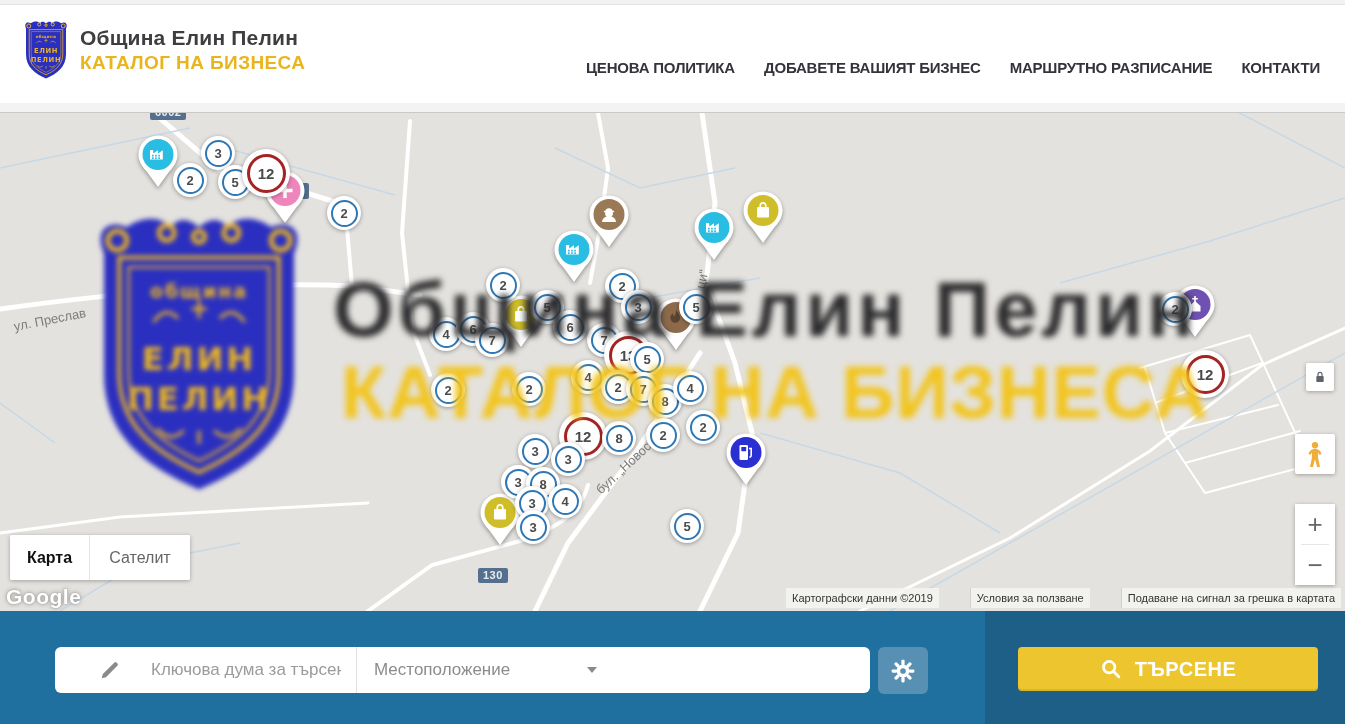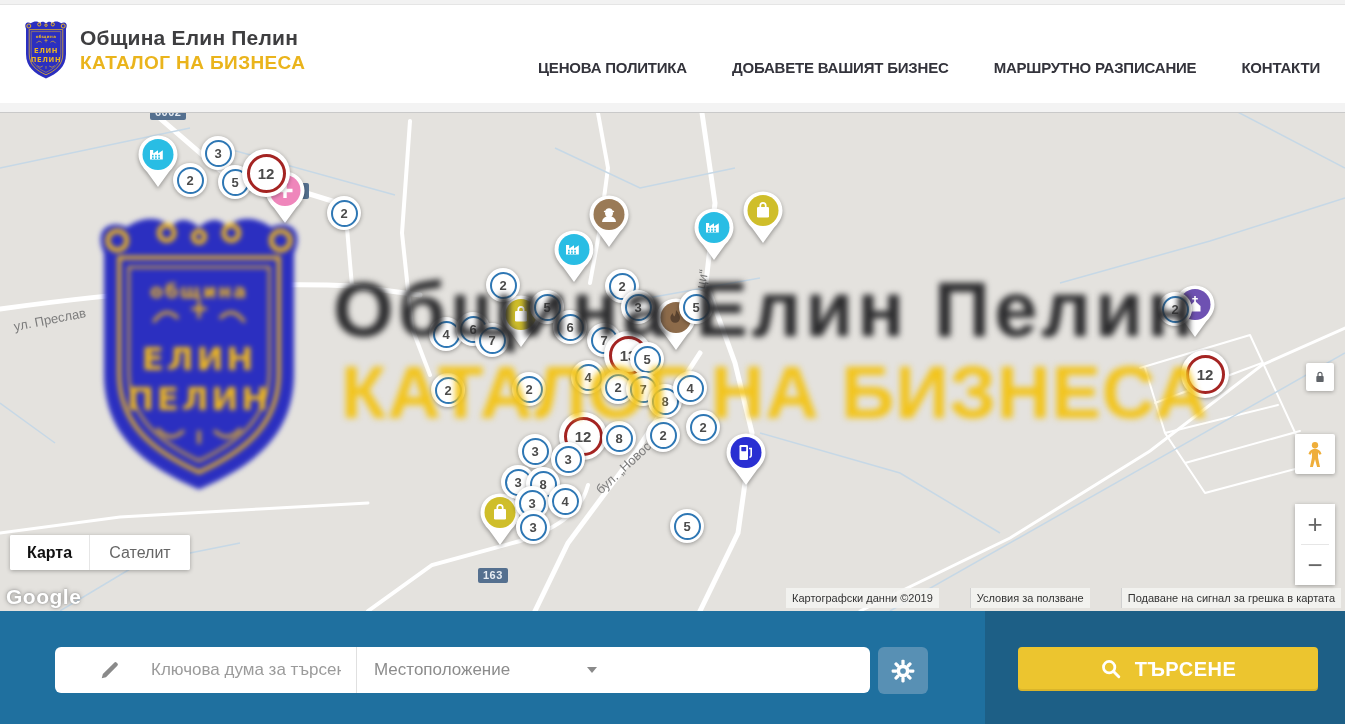--- a/index.html
+++ b/index.html
@@ -7,21 +7,21 @@
 
   
   .top-strip { height:5px; background:#f2f2f2; border-bottom:1px solid #e5e5e5; }
   .header { position:relative; height:98px; background:#fff; }
   .header-strip { height:10px; background:#f3f3f3; border-bottom:1px solid #c9c9c9; }
   .logo { position:absolute; left:22px; top:15px; display:flex; align-items:center; cursor:pointer; }
   .logo-text { margin-left:10px; }
   .logo-title { font-size:21px; font-weight:700; color:#3e3e40; letter-spacing:.2px; }
   .logo-subtitle { font-size:19px; font-weight:700; color:#eab41c; letter-spacing:.4px; margin-top:2px; }
   .nav { position:absolute; right:25px; top:54px; display:flex; gap:29px; }
-  .nav a { text-decoration:none; color:#33333b; font-size:15px; font-weight:700; letter-spacing:-0.2px; white-space:nowrap; cursor:pointer;margin-left:16px; }
+  .nav a { text-decoration:none; color:#33333b; font-size:15px; font-weight:700; letter-spacing:-0.2px; white-space:nowrap; cursor:pointer; }
 
   
   .map { position:relative; width:1345px; height:498px; background:#e4e2de; overflow:hidden; }
   .map svg.roads { position:absolute; left:0; top:0; z-index:0; }
   .street-label { position:absolute; z-index:1; font-size:13px; color:#7c7c7c; white-space:nowrap; transform-origin:left center; }
   .road-badge { position:absolute; z-index:1; background:#55708f; color:#e8edf3; font-size:11px; font-weight:700; padding:1px 5px 2px; border-radius:2px; letter-spacing:.5px; }
   .pin { position:absolute; z-index:2; cursor:pointer; }
   .pin svg { filter:drop-shadow(0 2px 2px rgba(0,0,0,.35)); display:block; }
   .cluster { position:absolute; z-index:3; width:34px; height:34px; margin-left:-17px; margin-top:-17px;
              background:#fff; border-radius:50%; box-shadow:0 1px 4px rgba(0,0,0,.35);
@@ -32,21 +32,21 @@
   .cluster.red .ring { inset:4.5px; border-width:3px; border-color:#a42422; }
   .cluster.red .num { font-size:15px; }
 
   
   .wm { position:absolute; z-index:4; pointer-events:none; }
   .wm-crest { left:85px; top:99px; filter:blur(2.5px); }
   .wm-title { left:333px; top:151px; font-size:78px; font-weight:700; color:#2c2c2e; letter-spacing:4px; white-space:nowrap; filter:blur(3.2px); }
   .wm-subtitle { left:341px; top:237px; font-size:74px; font-weight:700; color:#f2c41c; letter-spacing:1px; white-space:nowrap; filter:blur(3px); }
 
   
-  .maptype { position:absolute; z-index:5; left:10px; top:422px; height:35px; display:flex; background:#fff;
+  .maptype { position:absolute; z-index:5; left:10px; top:422px; height:45px; display:flex; background:#fff;
              border-radius:2px; box-shadow:0 1px 4px rgba(0,0,0,.3); overflow:hidden; }
   .maptype button { border:none; background:#fff; height:100%; font-family:"Liberation Sans",sans-serif; font-size:16px; cursor:pointer; }
   .maptype .mt-map { width:80px; color:#111; font-weight:700; border-right:1px solid #e6e6e6; }
   .maptype .mt-sat { width:100px; color:#666; }
   .google-logo { position:absolute; z-index:5; left:6px; top:472px; font-size:21px; font-weight:700; color:#fff;
                  letter-spacing:.5px; text-shadow:0 0 2px #9a9a9a, 0 0 5px rgba(0,0,0,.35); cursor:pointer; }
   .attribution { position:absolute; z-index:5; right:4px; bottom:3px; display:flex; font-size:11px; color:#333; }
   .attribution span { background:rgba(245,244,242,.85); padding:4px 6px; white-space:nowrap; }
   .attribution span + span { border-left:1px solid #d0d0d0;margin-left:31px; }
   .ctl { position:absolute; z-index:5; background:#fff; box-shadow:0 1px 4px rgba(0,0,0,.3); border-radius:2px; }
@@ -158,21 +158,21 @@
         <path d="M60,498 L140,450 L240,430"></path>
     </g>
   </svg>
 
   <div id="label-layer">
       <div class="street-label" style="left: 14px; top: 206px; transform: rotate(-11deg);">ул. Преслав</div>
       <div class="street-label" style="left: 598px; top: 371px; transform: rotate(-43deg);">бул. „Новосел</div>
       <div class="street-label" style="left: 700px; top: 168px; transform: rotate(-78deg);">ци“</div>
       <div class="road-badge" style="left: 150px; top: -8px;">6002</div>
       <div class="road-badge" style="left: 297px; top: 70px; width: 12px; height: 16px;"></div>
-      <div class="road-badge" style="left: 478px; top: 455px;">163</div>
+      <div class="road-badge" style="left: 478px; top: 455px;">130</div>
     </div>
   <div id="pin-layer">
       <div class="pin" style="left: 136px; top: 20.5px;">
         <svg width="44" height="56" viewBox="0 0 44 56">
     <path d="M22 1.5 C33 1.5 41.5 10 41.5 20.5 C41.5 28 37 33.5 32.5 38.5 L22 53 L11.5 38.5 C7 33.5 2.5 28 2.5 20.5 C2.5 10 11 1.5 22 1.5 Z" fill="#fff"></path>
     <circle cx="22" cy="20.5" r="15.5" fill="#29bde4"></circle>
     <g transform="translate(10,8.5)">
             <path d="M4 17 V7.5 h3.2 v3.4 L12 7.8 v3.1 L16.8 7.8 V17 z" fill="#fff"></path>
     <g fill="#29bde4">
               <rect x="6" y="12.3" width="1.7" height="1.7"></rect>

